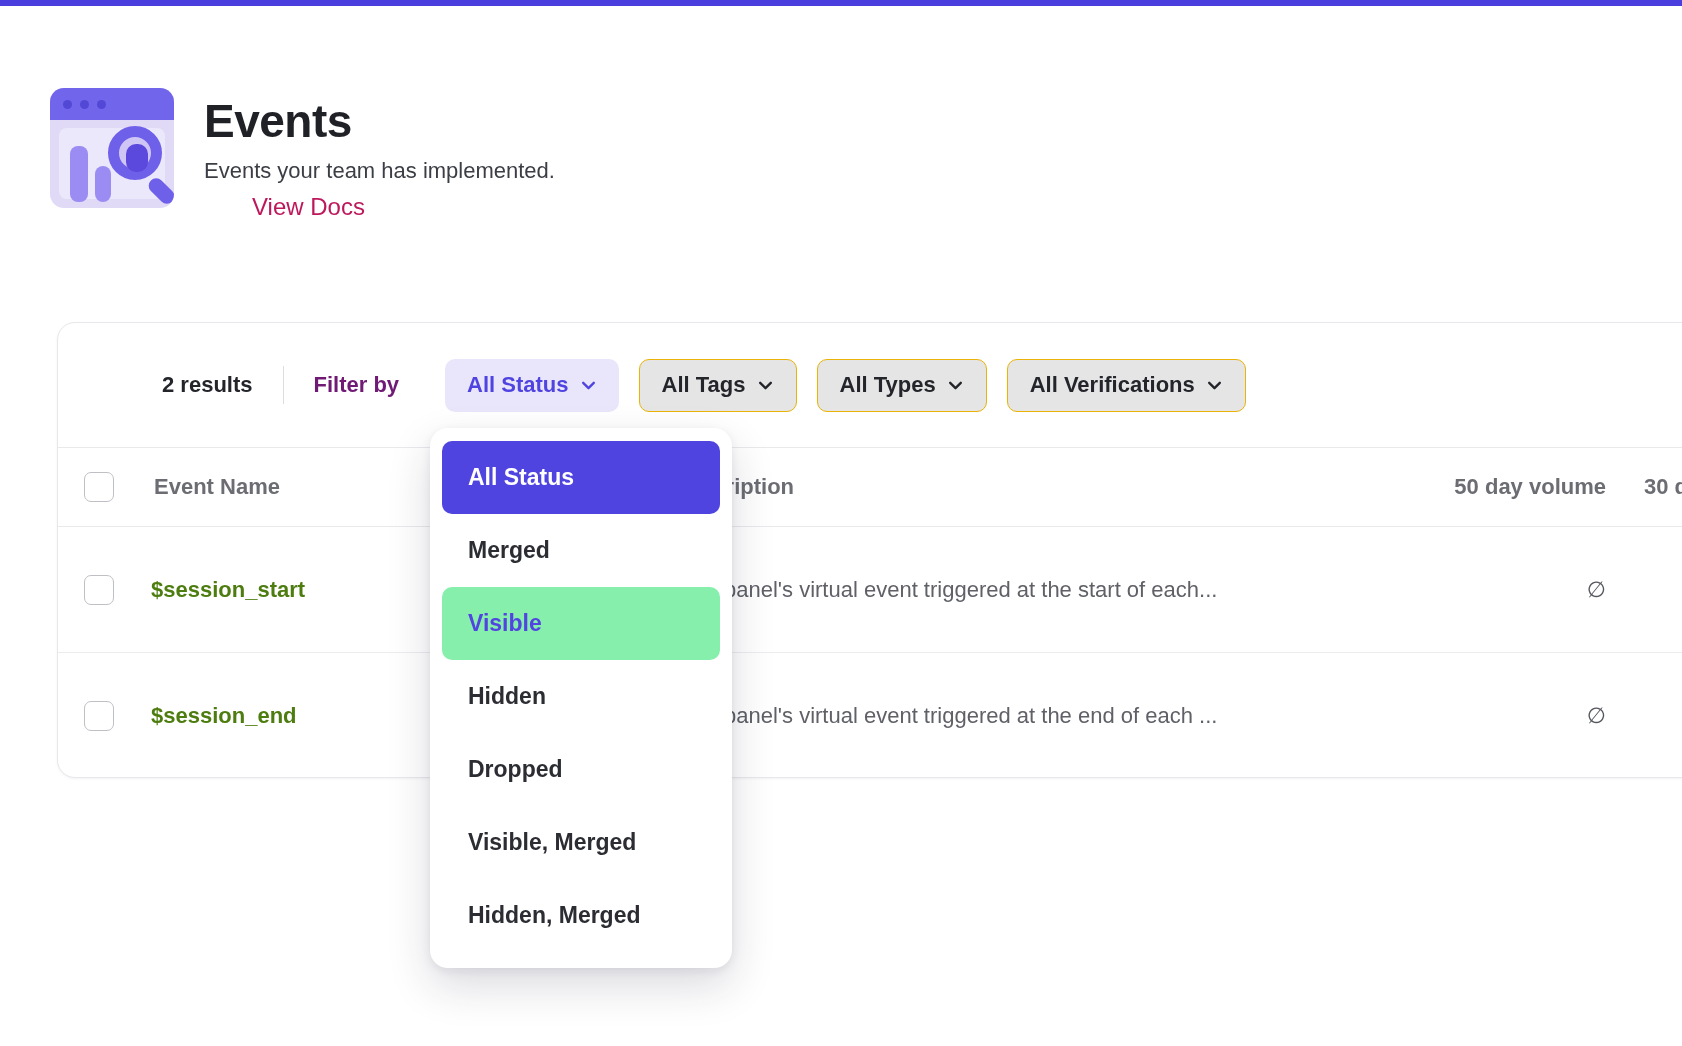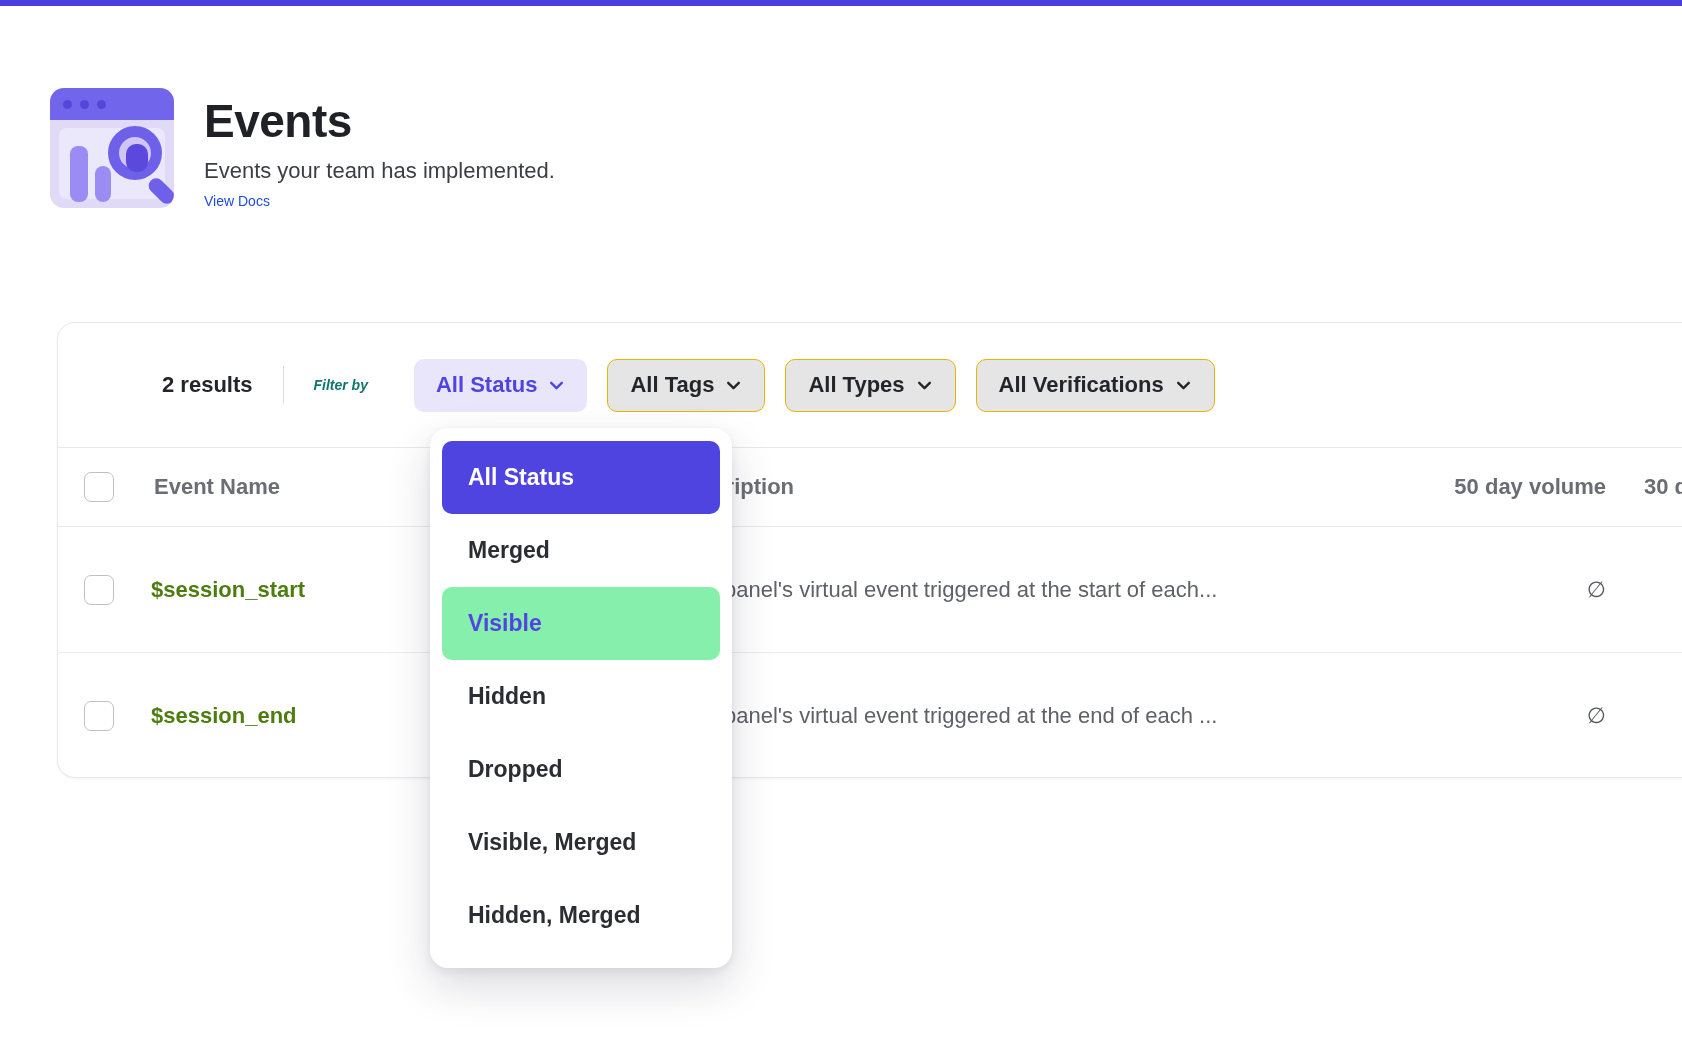--- a/index.html
+++ b/index.html
@@ -23,33 +23,33 @@
   .app-icon .lens { position:absolute; left:58px; top:38px; width:54px; height:54px; border-radius:50%;
     border:11px solid #6f60ea; background:#cfc6f5; z-index:2; }
   .app-icon .lens-core { position:absolute; left:76px; top:56px; width:22px; height:28px;
     border-radius:10px; background:#5b48dd; z-index:3; }
   .app-icon .handle { position:absolute; left:104px; top:88px; width:15px; height:30px; border-radius:8px;
     background:#6f60ea; transform:rotate(-45deg); z-index:1; }
 
   .header-text { margin-left:30px; padding-top:6px; }
   .page-title { font-size:46px; font-weight:700; color:#1f2127; letter-spacing:-0.5px; }
   .page-subtitle { font-size:22px; color:#3c3e45; margin-top:10px; }
-  .docs-link { font-size:14px; color:#1d4ed8; margin-top:9px; cursor:pointer; font-weight:500; }
+  .docs-link { font-size:24px; color:#be185d; margin-top:9px; cursor:pointer; font-weight:500;margin-left:48px; }
 
   
   .card { position:absolute; left:57px; top:322px; width:1700px; height:456px;
     background:#fff; border:1px solid #e8e8ec; border-radius:18px;
     box-shadow:0 1px 3px rgba(20,20,40,0.05); }
 
   
   .toolbar { position:absolute; left:0; top:0; width:100%; height:124px;
     display:flex; align-items:center; padding-left:104px; }
   .results-count { font-size:22px; font-weight:700; color:#23252b; }
   .vdivider { width:1px; height:38px; background:#dcdce1; margin:0 30px; }
-  .filter-by { font-size:14px; font-weight:600; color:#0f766e; margin-right:46px;font-style:italic; }
+  .filter-by { font-size:22px; font-weight:600; color:#701a75; margin-right:46px; }
   .chip { height:53px; display:inline-flex; align-items:center; gap:11px; padding:0 22px;
     border-radius:10px; font-size:22px; font-weight:600; color:#23252b;
     border:1px solid #eab308; background:#e5e5e5; margin-right:20px; cursor:pointer; }
   .chip.active { background:#e9e6fb; border:none; color:#4f44e0; }
   .chev { width:17px; height:17px; flex:none; }
 
   
   .thead { position:absolute; left:0; top:124px; width:100%; height:80px;
     border-top:1px solid #e9e9ec; border-bottom:1px solid #e9e9ec;
     font-size:22px; font-weight:600; color:#6b6d73; }

